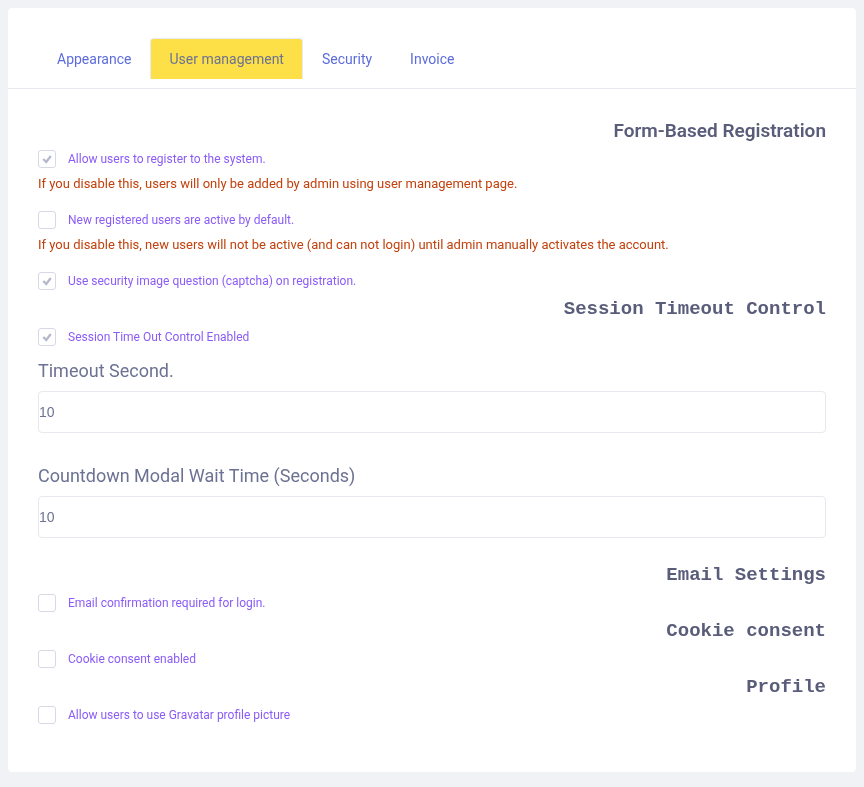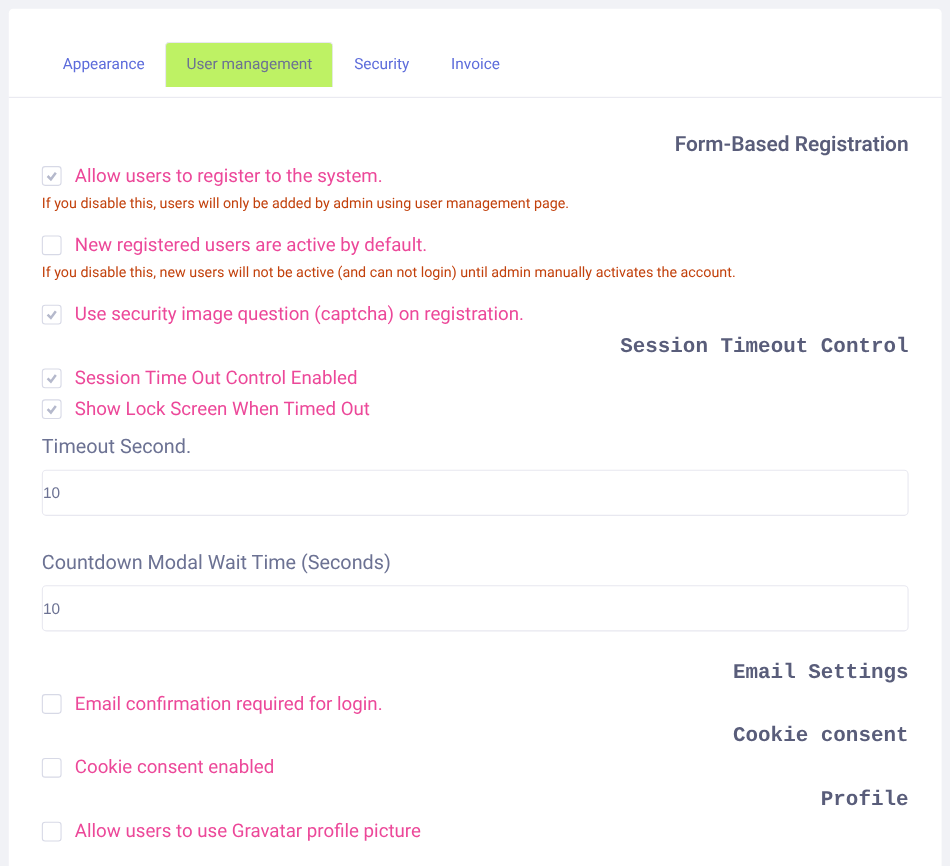--- a/index.html
+++ b/index.html
@@ -31,21 +31,21 @@
       font-size: 14px;
       color: #5d6cdb;
       border: 1px solid transparent;
       border-bottom: none;
       border-top-left-radius: 4px;
       border-top-right-radius: 4px;
       margin-bottom: -1px;
     }
     .tab.active {
       border-color: #e8e8f0;
-      background: #bef264;
+      background: #fde047;
       color: #6c7293;
     }
     .content {
       padding: 30px 30px 40px 30px;
     }
     h2 {
       font-size: 19px;
       font-weight: 600;
       color: #595d7a;
       margin-bottom: 8px;
@@ -84,22 +84,22 @@
       height: 12px;
       stroke: #b5b9cc;
       stroke-width: 3;
       fill: none;
       display: none;
     }
     .checkbox.checked svg {
       display: block;
     }
     .checkbox-label {
-      font-size: 17px;
-      color: #ec4899;
+      font-size: 12px;
+      color: #8b5cf6;
       cursor: pointer;
     }
     .help-text {
       font-size: 13px;
       color: #c2410c;
       margin-bottom: 20px;
       margin-top: 2px;
     }
     .field-label {
       font-size: 18px;
@@ -169,28 +169,20 @@
 
     <div class="checkbox-row">
       <span class="checkbox checked">
         <svg viewBox="0 0 16 16">
             <polyline points="3,8 7,12 13,4"></polyline>
           </svg>
       </span>
       <span class="checkbox-label">Session Time Out Control Enabled</span>
     </div>
 
-    <div class="checkbox-row">
-      <span class="checkbox checked">
-        <svg viewBox="0 0 16 16">
-            <polyline points="3,8 7,12 13,4"></polyline>
-          </svg>
-      </span>
-      <span class="checkbox-label">Show Lock Screen When Timed Out</span>
-    </div>
 
     <div class="field-label">Timeout Second.</div>
     <input class="text-input" type="text" value="10" style="">
 
     <div class="field-label">Countdown Modal Wait Time (Seconds)</div>
     <input class="text-input" type="text" value="10" style="">
 
     
     <div class="section-block">
       <h2>Email Settings</h2>

